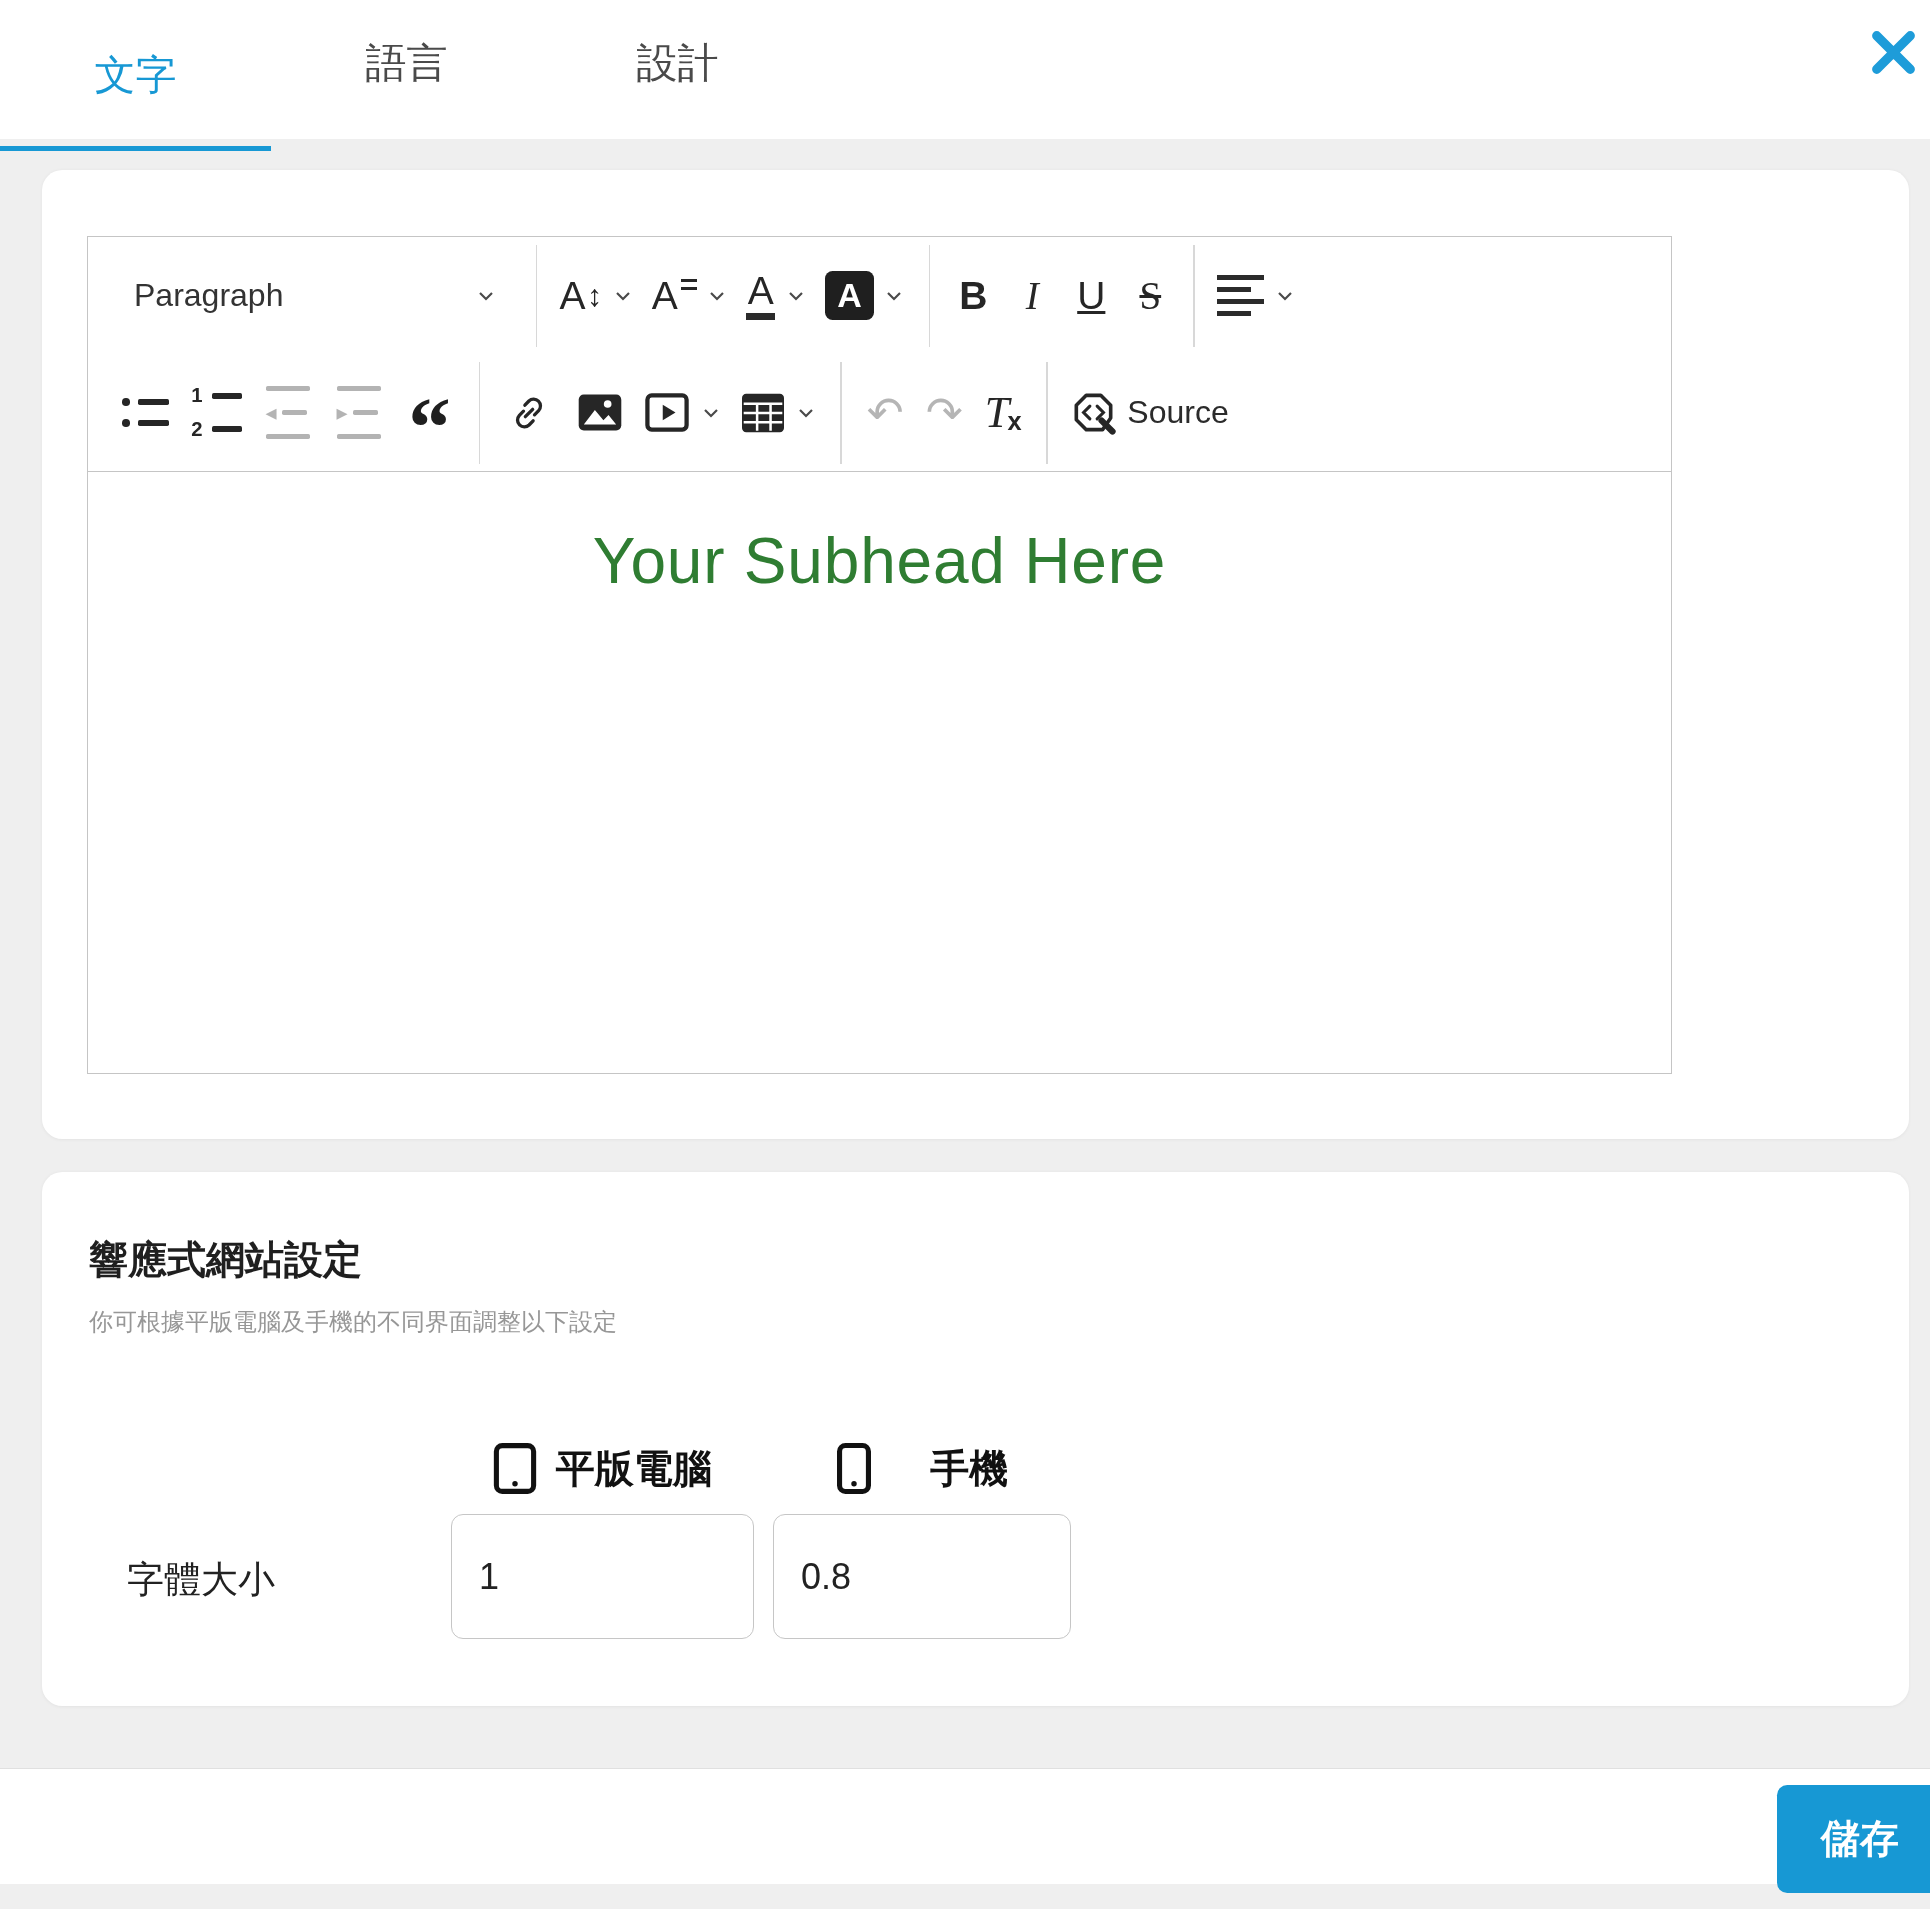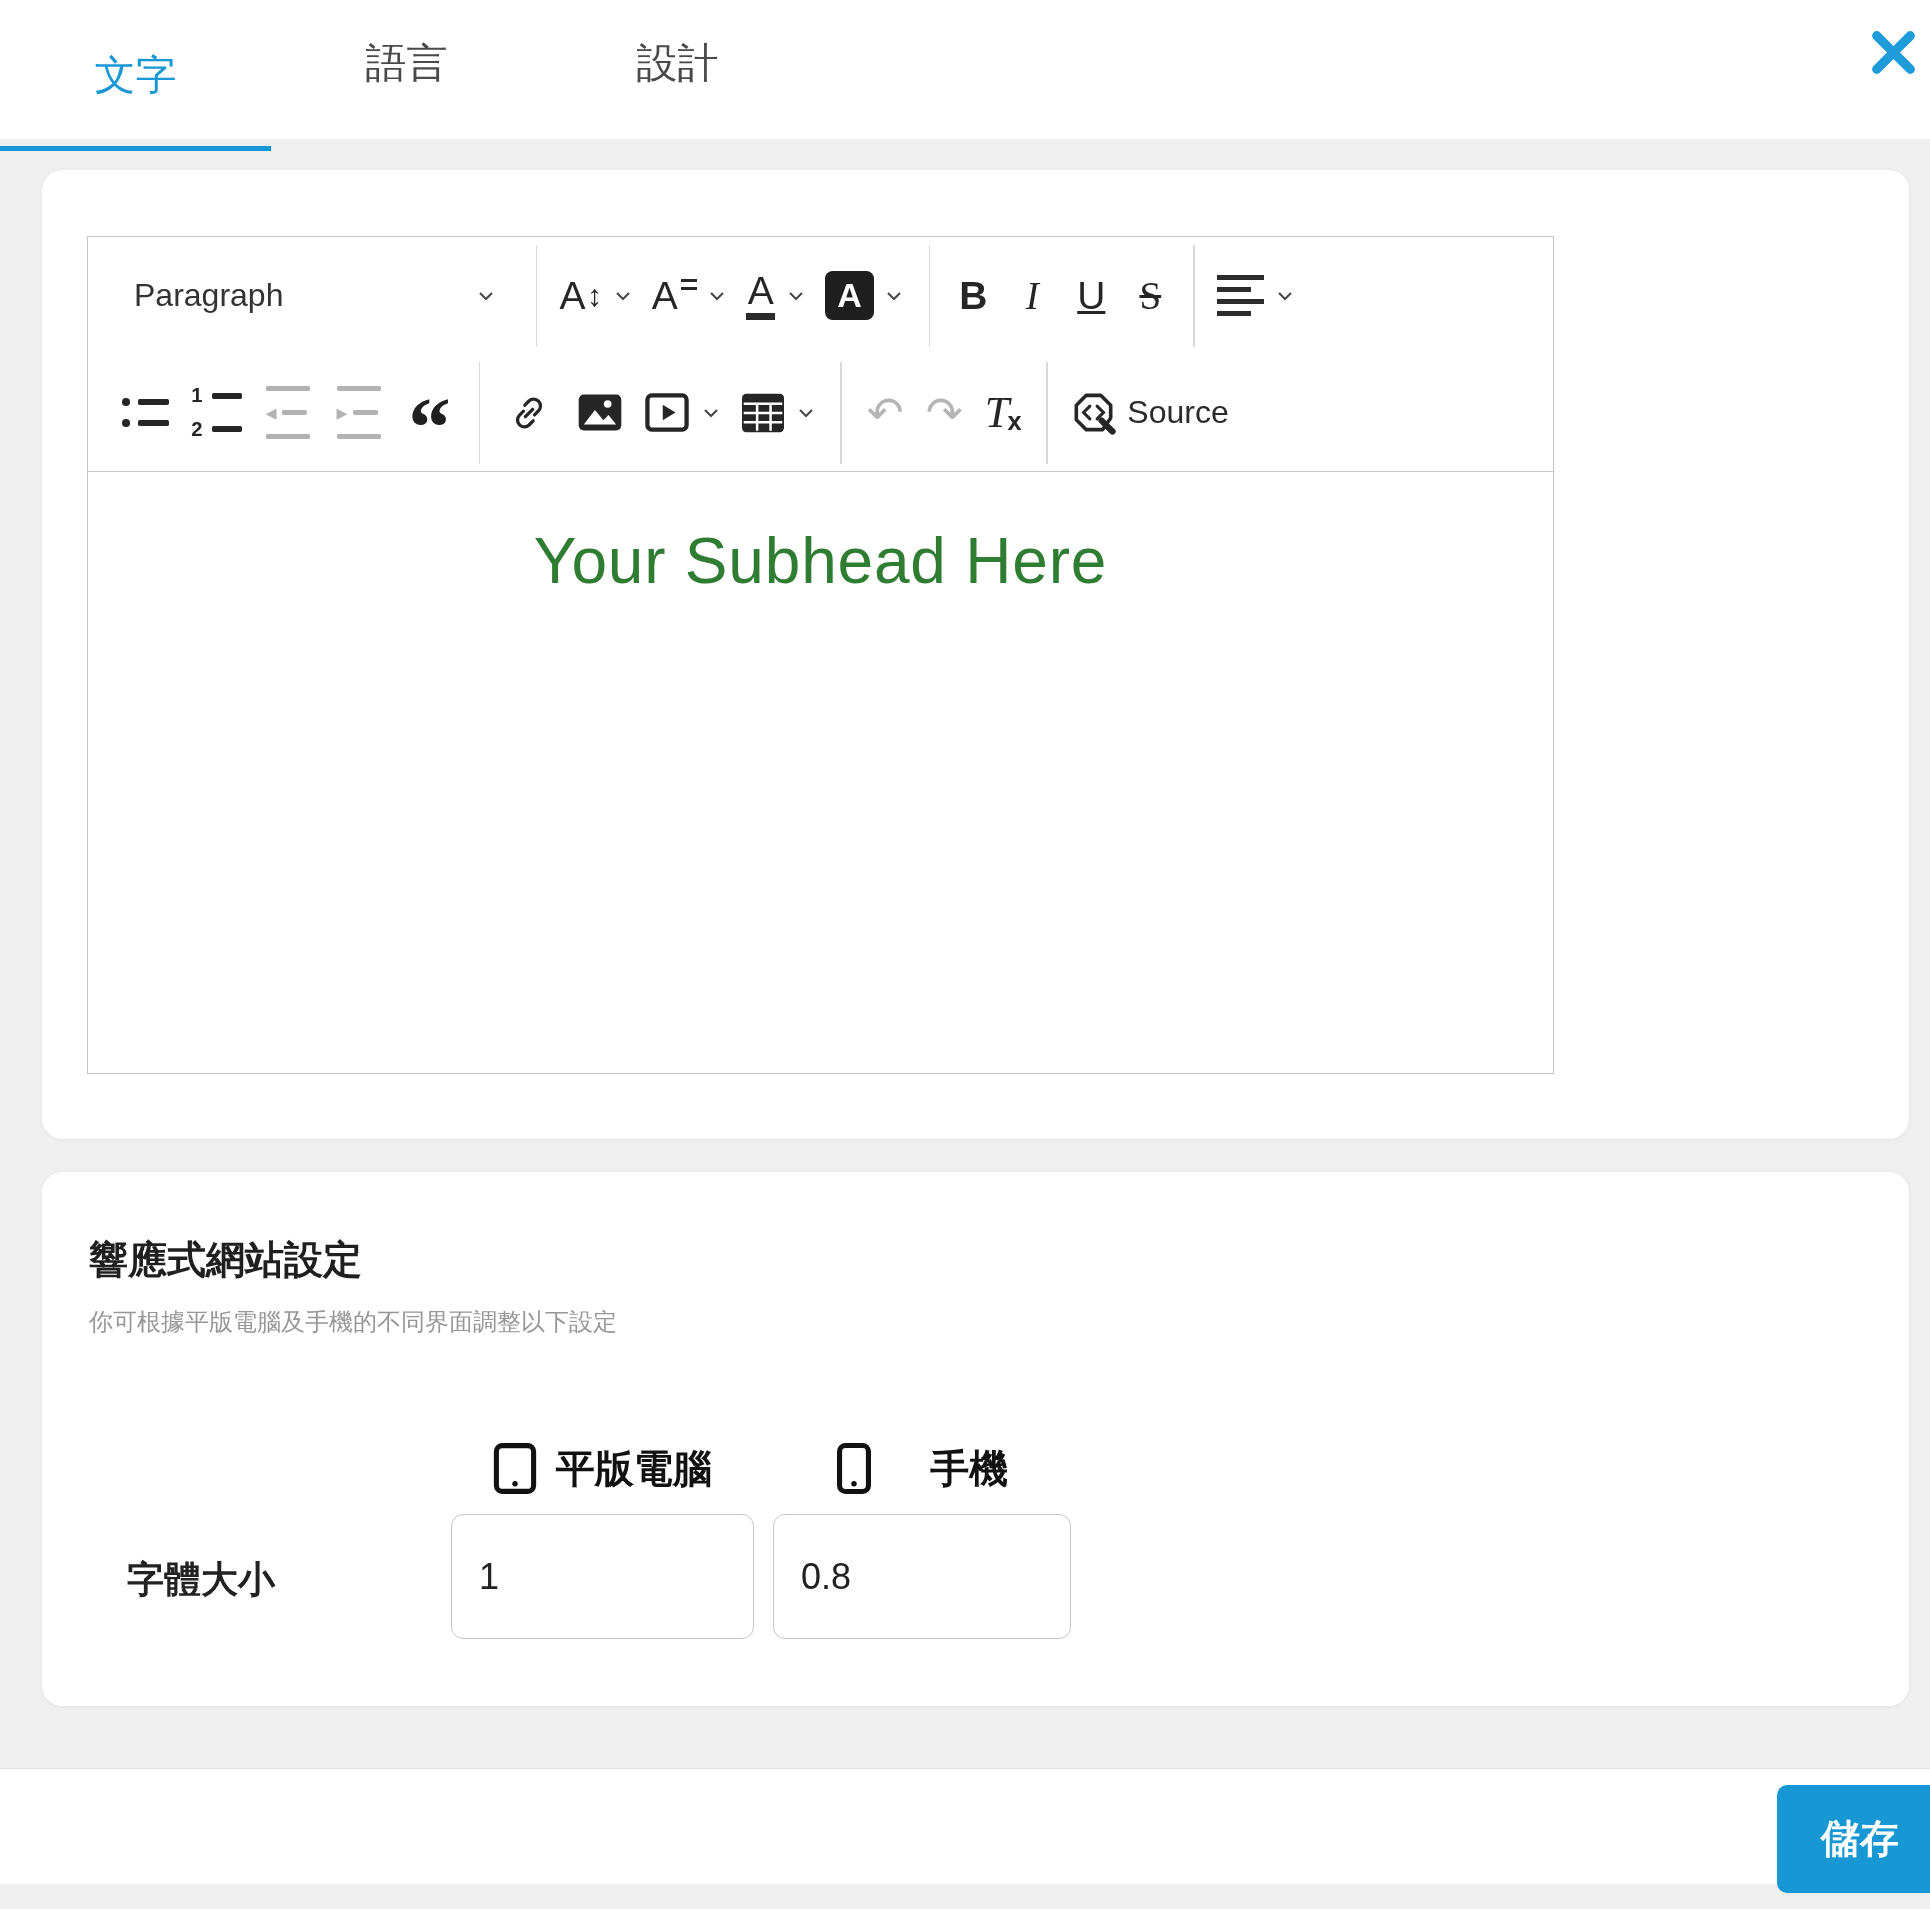--- a/index.html
+++ b/index.html
@@ -17,21 +17,21 @@
   .tab.active { color:#1798D4;margin-top:12px; }
   .tab.active::after { content:""; position:absolute; left:0; bottom:0; width:100%; height:5.1px; background:#1798D4; }
   .close-btn { position:absolute; top:27px; right:12px; width:51px; height:51px; display:flex; align-items:center; justify-content:center; cursor:pointer; }
 
   
   .card { position:absolute; left:42px; width:1867px; background:#ffffff; border-radius:20.3px; box-shadow:0 0.8px 3.4px rgba(0,0,0,.05); }
   .card.editor-card { top:170px; height:969px; }
   .card.settings-card { top:1172px; height:534px; }
 
   
-  .editor-frame { position:absolute; left:45px; top:66px; width:1467px; height:838px; border:1.7px solid #c5c5c5; background:#fff; }
+  .editor-frame { position:absolute; left:45px; top:66px; width:1585px; height:838px; border:1.7px solid #c5c5c5; background:#fff; }
   .toolbar { height:235px; border-bottom:1.7px solid #c5c5c5; padding:0 22px; }
   .tb-row { height:117px; display:flex; align-items:center; }
   .tb-btn { display:flex; align-items:center; justify-content:center; min-width:71px; height:98px; padding:0 8.5px; color:#262626; cursor:pointer; }
   .tb-btn.narrow { min-width:59px; }
   .tb-sep { width:1.7px; height:102px; background:#d8d8d8; margin:0 13.6px; flex:none; }
   .chev { width:24px; height:24px; margin-left:8.5px; flex:none; }
   .para-dd { width:412px; height:98px; display:flex; align-items:center; justify-content:space-between; padding:0 24px 0 24px; cursor:pointer; }
   .para-label { font-size:32px; color:#333; }
   .glyph { font-size:39px; line-height:1; }
   .glyph.bold { font-weight:800; }
@@ -71,21 +71,21 @@
   .settings-title { position:absolute; left:47px; top:61px; font-size:39px; font-weight:700; color:#1f1f1f; }
   .settings-sub { position:absolute; left:47px; top:134px; font-size:24px; color:#979797; }
   .device-head { position:absolute; top:270px; display:flex; align-items:center; height:53px; }
   .device-head.tablet { left:409px; width:303px; justify-content:center; }
   .device-head.phone { left:731px; width:298px; justify-content:center;gap:40px; }
   .device-label { font-size:39px; font-weight:700; color:#111; margin-left:18.6px; }
   .size-input { position:absolute; top:342px; height:125px; border:1.7px solid #c6c6c6; border-radius:12px; background:#fff;
                 font-size:36px; color:#222; padding:0 0 0 27px; font-family:inherit; outline:none; }
   .size-input.tablet { left:409px; width:303px; }
   .size-input.phone { left:731px; width:298px; }
-  .row-label { position:absolute; left:85px; top:383px; font-size:37px; color:#222; font-weight:700; }
+  .row-label { position:absolute; left:85px; top:383px; font-size:37px; color:#222; font-weight:400; }
 
   
   .footer { position:absolute; left:0; top:1768px; width:1931px; height:116px; background:#ffffff; border-top:1.7px solid #e0e0e0; }
   .save-btn { position:absolute; top:16px; right:-12px; width:166px; height:108px; background:#1798D4; border:none; border-radius:10.2px;
               color:#fff; font-size:39px; font-weight:700; font-family:inherit; cursor:pointer; }
   svg { display:block; }
 </style>
 </head>
 <body>
 

